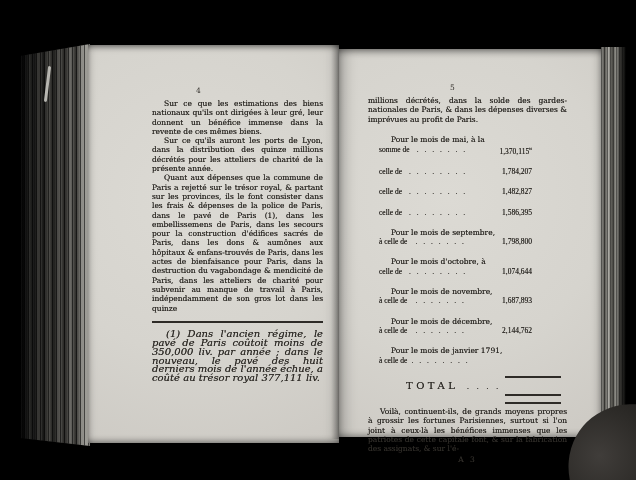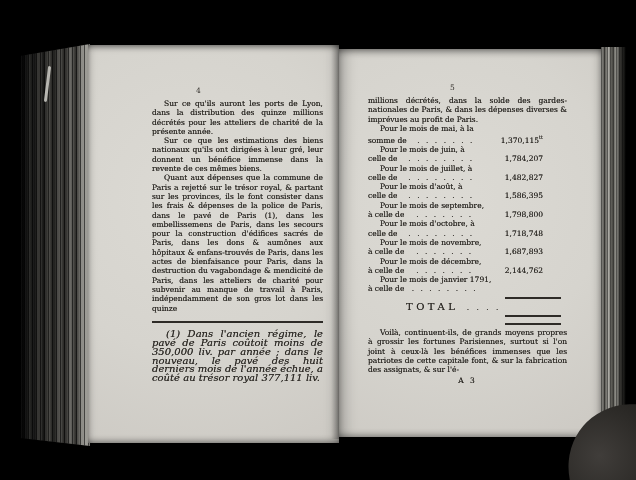--- a/index.html
+++ b/index.html
@@ -44,23 +44,23 @@
   .textcol{position:absolute;text-align:justify;font-size:7.5px;line-height:9.3px;
     text-shadow:0 0 .5px rgba(46,43,39,.85);}
   .textcol-left{left:64px;top:54px;width:171px;}
   .textcol-right{left:29px;top:47px;width:199px;}
   .para{margin:0;text-indent:12px;}
   .para.noindent{text-indent:0;}
   .fnrule{margin-top:8px;margin-bottom:7px;width:100%;height:2px;background:#2e2b27;}
   .footnote{margin:0;font-style:italic;font-size:10px;line-height:8.9px;text-indent:14px;text-align:justify;}
 
   
-  .lrow{margin:0;}
+  .lrow{margin:11px;}
   .l1{text-indent:12px;}
-  .l2{display:flex;align-items:flex-end;}
+  .l2{display:flex;align-items:center;font-family:Liberation Serif, serif;}
   .l2a{white-space:nowrap;}
   .l2d{flex:1;text-align:center;overflow:hidden;white-space:nowrap;letter-spacing:2px;}
   .l2v{width:58px;text-align:right;margin-right:24px;white-space:nowrap;}
   .l2v sup{font-size:5px;}
   .rule-right{width:56px;height:2px;background:#2e2b27;margin:3px 6px 3px auto;}
   .rule-right.double{height:6px;background:none;border-top:2px solid #2e2b27;border-bottom:2.5px solid #2e2b27;}
   .total-line{margin-left:38px;margin-top:1px;margin-bottom:1px;}
   .total-label{text-transform:uppercase;letter-spacing:3.5px;font-size:10px;}
   .total-dots{letter-spacing:2.5px;margin-left:6px;}
   .closing{margin-top:3px;}
@@ -70,22 +70,22 @@
 <body>
 
 <div class="scene">
 
   <div class="left-stack"></div>
   <div class="sliver" style="left:46px;top:66px;position:absolute;"></div>
 
   <div class="page page-left">
     <div class="pagenum pagenum-left">4</div>
     <div class="textcol textcol-left">
+      <p class="para">Sur ce que les estimations des biens nationaux qu'ils ont dirigées à leur gré, leur donnent un bénéfice immense dans la revente de ces mêmes biens.</p>
       <p class="para">Sur ce qu'ils auront les ports de Lyon, dans la distribution des quinze millions décrétés pour les atteliers de charité de la présente année.</p>
-      <p class="para">Sur ce que les estimations des biens nationaux qu'ils ont dirigées à leur gré, leur donnent un bénéfice immense dans la revente de ces mêmes biens.</p>
       <p class="para">Quant aux dépenses que la commune de Paris a rejetté sur le trésor royal, &amp; partant sur les provinces, ils le font consister dans les frais &amp; dépenses de la police de Paris, dans le pavé de Paris (1), dans les embellissemens de Paris, dans les secours pour la construction d'édifices sacrés de Paris, dans les dons &amp; aumônes aux hôpitaux &amp; enfans-trouvés de Paris, dans les actes de bienfaisance pour Paris, dans la destruction du vagabondage &amp; mendicité de Paris, dans les atteliers de charité pour subvenir au manque de travail à Paris, indépendamment de son gros lot dans les quinze</p>
       <div class="fnrule"></div>
       <p class="footnote">(1) Dans l'ancien régime, le pavé de Paris coûtoit moins de 350,000 liv. par année ; dans le nouveau, le pavé des huit derniers mois de l'année échue, a coûté au trésor royal 377,111 liv.</p>
     </div>
   </div>
 
   <div class="gutter"></div>
 
   <div class="page page-right">
     <div class="pagenum pagenum-right">5</div>
@@ -95,57 +95,54 @@
       <div class="ledger">
         <div class="lrow">
           <div class="l1">Pour le mois de mai, à la</div>
           <div class="l2">
             <span class="l2a">somme de</span>
             <span class="l2d">. . . . . . .</span>
             <span class="l2v"><span>1,370,115</span><sup>tt</sup></span>
           </div>
         </div>
         <div class="lrow">
-          <div class="l1">Pour le mois de juin, à</div>
           <div class="l2">
             <span class="l2a">celle de</span>
             <span class="l2d">. . . . . . . .</span>
             <span class="l2v">1,784,207</span>
           </div>
         </div>
         <div class="lrow">
-          <div class="l1">Pour le mois de juillet, à</div>
           <div class="l2">
             <span class="l2a">celle de</span>
             <span class="l2d">. . . . . . . .</span>
             <span class="l2v">1,482,827</span>
           </div>
         </div>
         <div class="lrow">
-          <div class="l1">Pour le mois d'août, à</div>
           <div class="l2">
             <span class="l2a">celle de</span>
             <span class="l2d">. . . . . . . .</span>
             <span class="l2v">1,586,395</span>
           </div>
         </div>
         <div class="lrow">
           <div class="l1">Pour le mois de septembre,</div>
           <div class="l2">
             <span class="l2a">à celle de</span>
             <span class="l2d">. . . . . . .</span>
             <span class="l2v">1,798,800</span>
           </div>
         </div>
         <div class="lrow">
           <div class="l1">Pour le mois d'octobre, à</div>
           <div class="l2">
             <span class="l2a">celle de</span>
             <span class="l2d">. . . . . . . .</span>
-            <span class="l2v">1,718,748</span>
+            <span class="l2v">1,074,644</span>
           </div>
         </div>
         <div class="lrow">
           <div class="l1">Pour le mois de novembre,</div>
           <div class="l2">
             <span class="l2a">à celle de</span>
             <span class="l2d">. . . . . . .</span>
             <span class="l2v">1,687,893</span>
           </div>
         </div>

